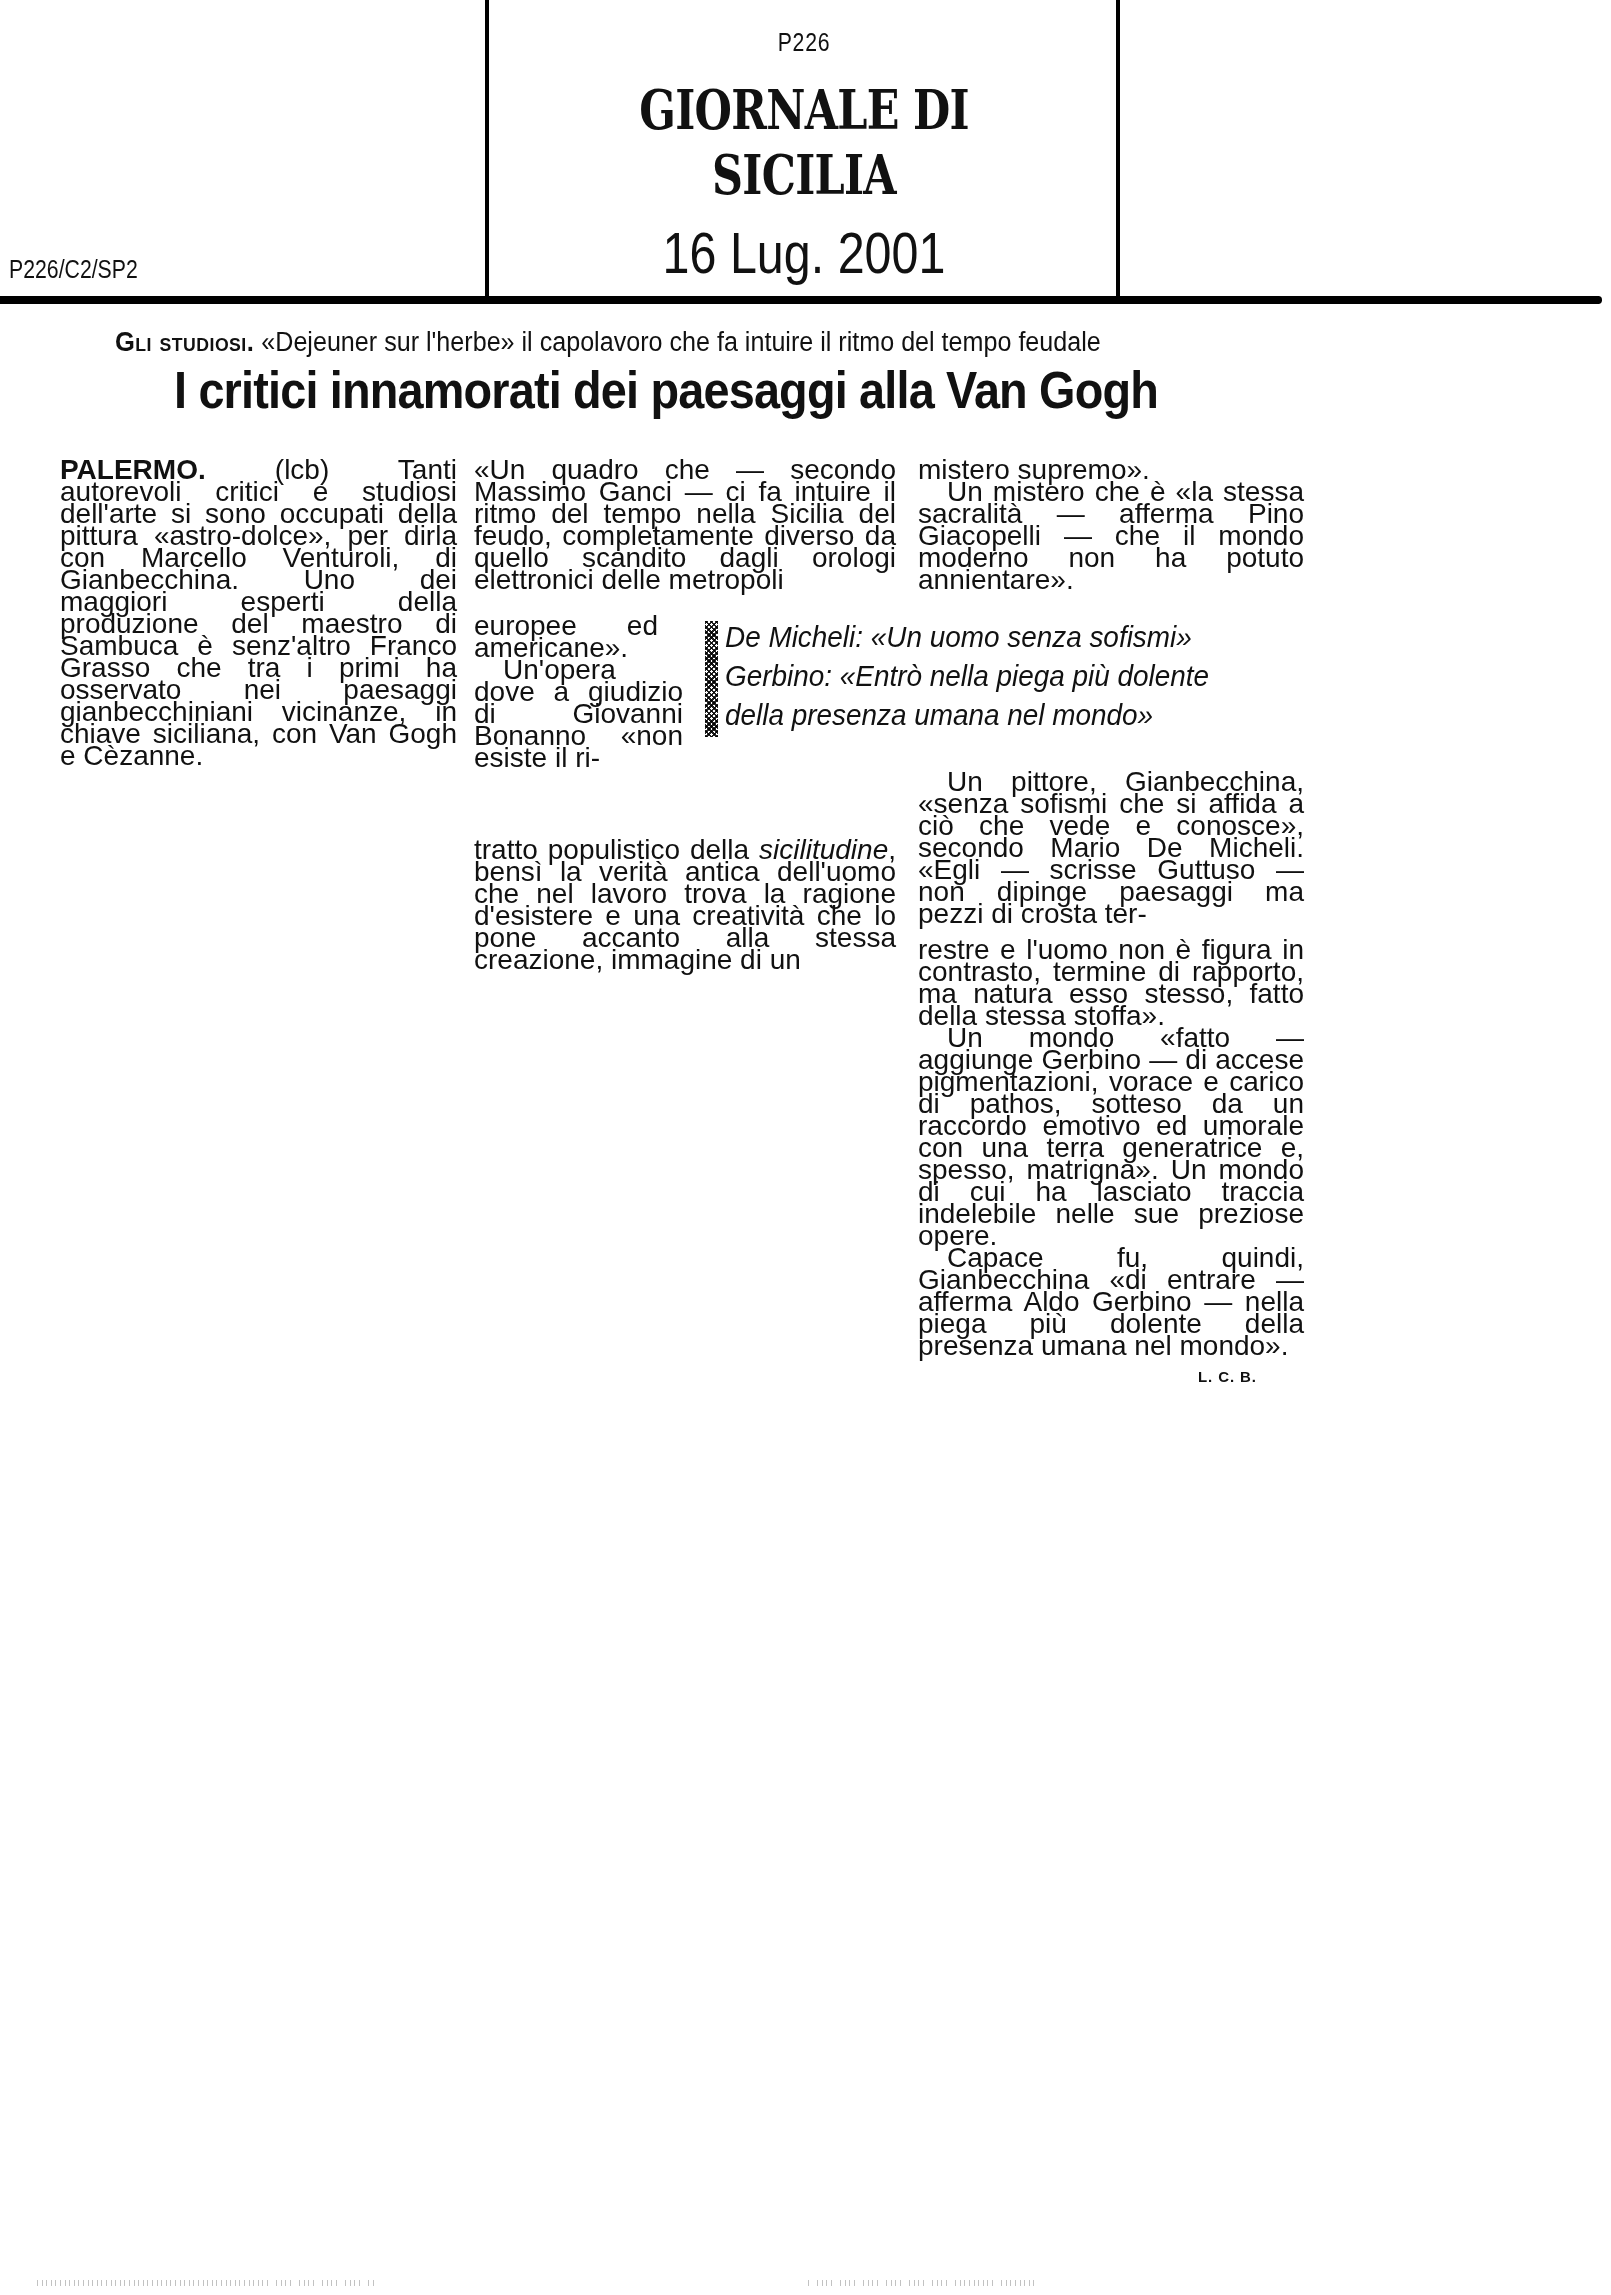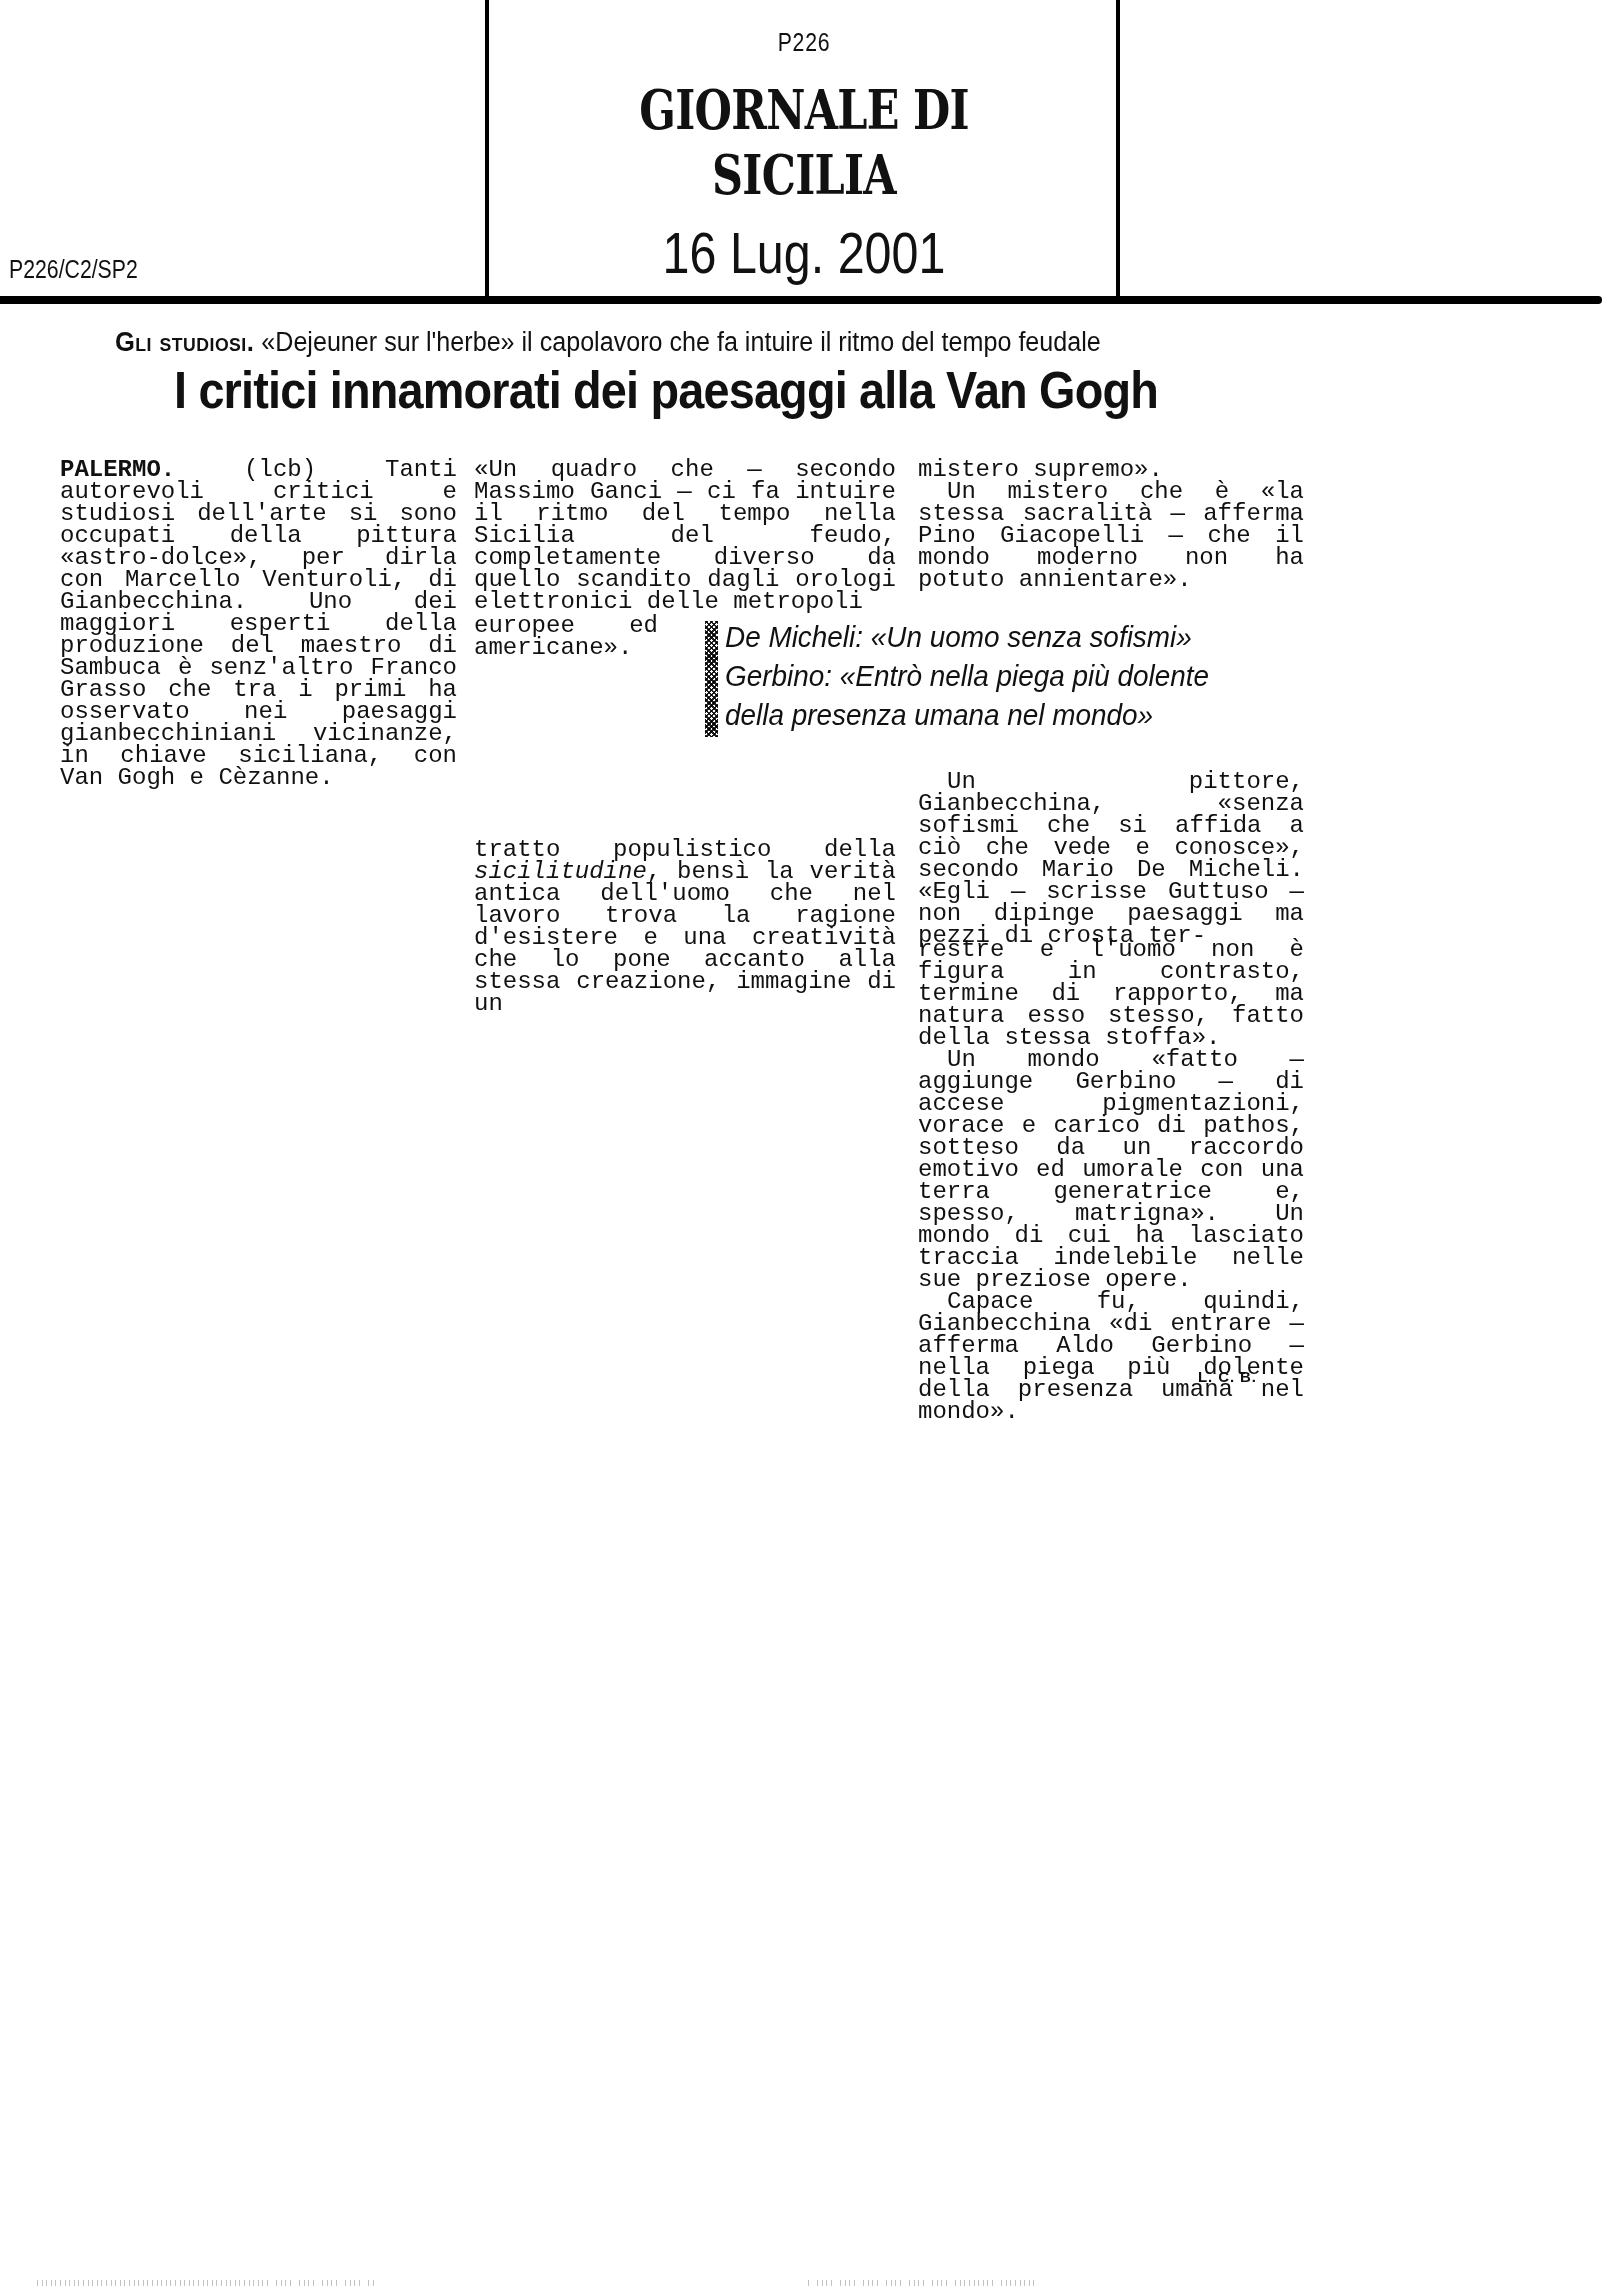--- a/index.html
+++ b/index.html
@@ -8,21 +8,21 @@
   .vrule { position: absolute; top: 0; width: 3.7px; height: 299px; background: #000; }
   .hrule { position: absolute; left: 0; top: 296px; width: 1602px; height: 8.3px; background: #000; border-radius: 0 3.7px 3.7px 0; }
   .mono { font-family: "Liberation Sans", sans-serif; }
   #p-code { left: 487px; width: 634px; top: 27.5px; text-align: center; font-size: 25px; letter-spacing: 0.9px; transform: scaleX(0.85); }
   #masthead { left: 487px; width: 634px; top: 77px; text-align: center; font-family: "DejaVu Serif", serif; font-weight: bold; font-size: 55px; letter-spacing: -0.9px; transform: scaleX(0.78); transform-origin: center; }
   #date { left: 487px; width: 634px; top: 220px; text-align: center; font-size: 57px; transform: scaleX(0.85); }
   #ref { left: 9.2px; top: 255px; font-size: 25px; transform: scaleX(0.85); transform-origin: left; }
   #kicker { left: 115px; top: 326px; font-family: "Liberation Sans", sans-serif; font-size: 27px; white-space: nowrap; transform: scaleX(0.93); transform-origin: left; }
   #kicker .tag { font-weight: bold; font-variant: small-caps; font-size: 27.5px; letter-spacing: 0.5px; }
   #headline { left: 174px; top: 360px; font-family: "Liberation Sans", sans-serif; font-weight: bold; font-size: 52px; white-space: nowrap; letter-spacing: -0.9px; transform: scaleX(0.9); transform-origin: left; }
-  .col { position: absolute; font-family: Liberation Mono, monospace; font-size: 24px; line-height: 22px; text-align: justify; }
+  .col { position: absolute; font-family: Liberation Sans, sans-serif; font-size: 28px; line-height: 22px; text-align: justify; }
   .col p { margin: 0; }
   .col p.indent { text-indent: 29px; }
   .lead { font-weight: bold; }
   #col1 { left: 60px; top: 459px; width: 397px; }
   #col2a { left: 474px; top: 459px; width: 422px; }
   #col2b { left: 474px; top: 615px; width: 209px; }
   #col2c { left: 474px; top: 793px; width: 422px; margin-top: 46px; }
   #col3a { left: 918px; top: 459px; width: 386px; }
   #col3b { left: 918px; top: 771px; width: 386px; }
   #col3c { left: 918px; top: 939px; width: 386px; }
@@ -53,20 +53,21 @@
 
 <div id="col1" class="col">
   <p><span class="lead">PALERMO.</span> <span>(lcb) Tanti autorevoli critici e studiosi dell'arte si sono occupati della pittura «astro-dolce», per dirla con Marcello Venturoli, di Gianbecchina. Uno dei maggiori esperti della produzione del maestro di Sambuca è senz'altro Franco Grasso che tra i primi ha osservato nei paesaggi gianbecchiniani vicinanze, in chiave siciliana, con Van Gogh e Cèzanne.</span></p>
 </div>
 
 <div id="col2a" class="col">
   <p>«Un quadro che — secondo Massimo Ganci — ci fa intuire il ritmo del tempo nella Sicilia del feudo, completamente diverso da quello scandito dagli orologi elettronici delle metropoli</p>
 </div>
 <div id="col2b" class="col">
   <p style="width:184px;">europee ed americane».</p>
+  <p class="indent">Un'opera dove a giudizio di Giovanni Bonanno «non esiste il ri-</p>
 </div>
 <div id="col2c" class="col">
   <p><span>tratto populistico della </span><i>sicilitudine</i><span>, bensì la verità antica dell'uomo che nel lavoro trova la ragione d'esistere e una creatività che lo pone accanto alla stessa creazione, immagine di un</span></p>
 </div>
 
 <div id="pullquote" class="abs">
   <div id="pq-bar"></div>
   <div id="pq-text">
     <div>De Micheli: «Un uomo senza sofismi»</div>
     <div>Gerbino: «Entrò nella piega più dolente</div>

